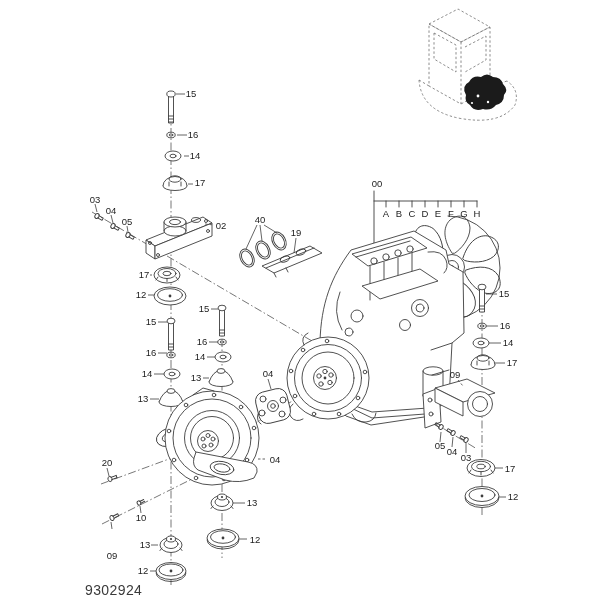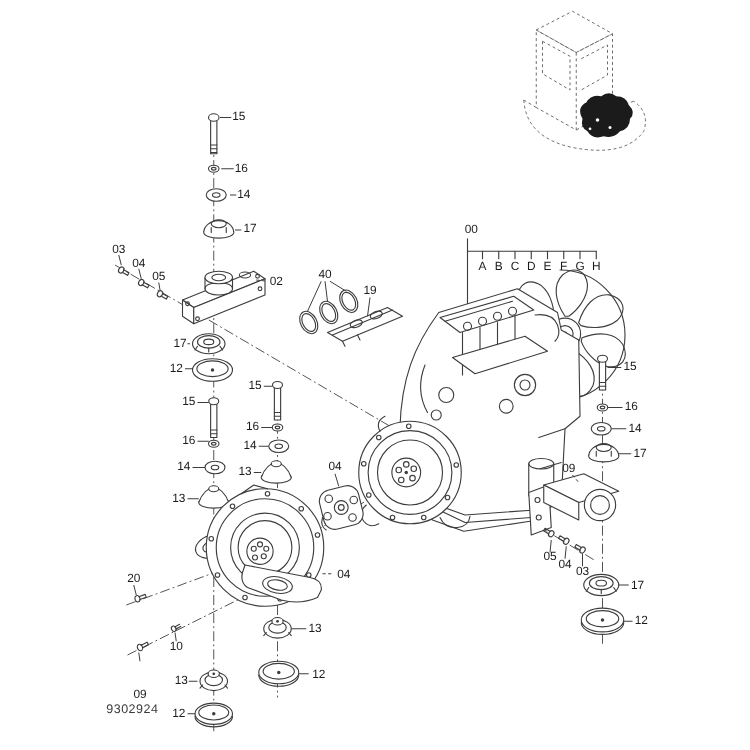--- a/index.html
+++ b/index.html
@@ -10,21 +10,21 @@
   svg .wf{stroke:#3d3d3d;stroke-width:0.9;fill:#ffffff;stroke-linejoin:round;}
   svg .cl{stroke:#4a4a4a;stroke-width:0.75;fill:none;stroke-dasharray:8 2.5 1.5 2.5;}
   svg .ld{stroke:#3d3d3d;stroke-width:0.8;fill:none;}
   svg .dld{stroke:#3d3d3d;stroke-width:0.8;fill:none;stroke-dasharray:2.5 2;}
   svg .ins{stroke:#6e6e6e;stroke-width:0.8;fill:none;stroke-dasharray:2.4 2.2;stroke-linejoin:round;}
   svg .blob{fill:#1b1b1b;stroke:none;}
   svg .dot{fill:#3d3d3d;stroke:none;}
   svg .wd{fill:#ffffff;stroke:none;}
   .lbl{position:absolute;transform:translate(-50%,-50%);font-size:9.5px;line-height:1;
        color:#1c1c1c;white-space:nowrap;}
-  .dwgnum{position:absolute;left:85px;top:562px;font-size:10px;color:#3a3a3a;letter-spacing:0.4px;}
+  .dwgnum{position:absolute;left:85px;top:582px;font-size:14px;color:#3a3a3a;letter-spacing:0.4px;}
 </style>
 </head>
 <body>
 
 <div class="canvas">
 
 <svg width="600" height="600" viewBox="0 0 600 600">
 
   <g>
     <path class="ins" d="M429,24 L458,9 L490,27 L461,42 Z"></path>

